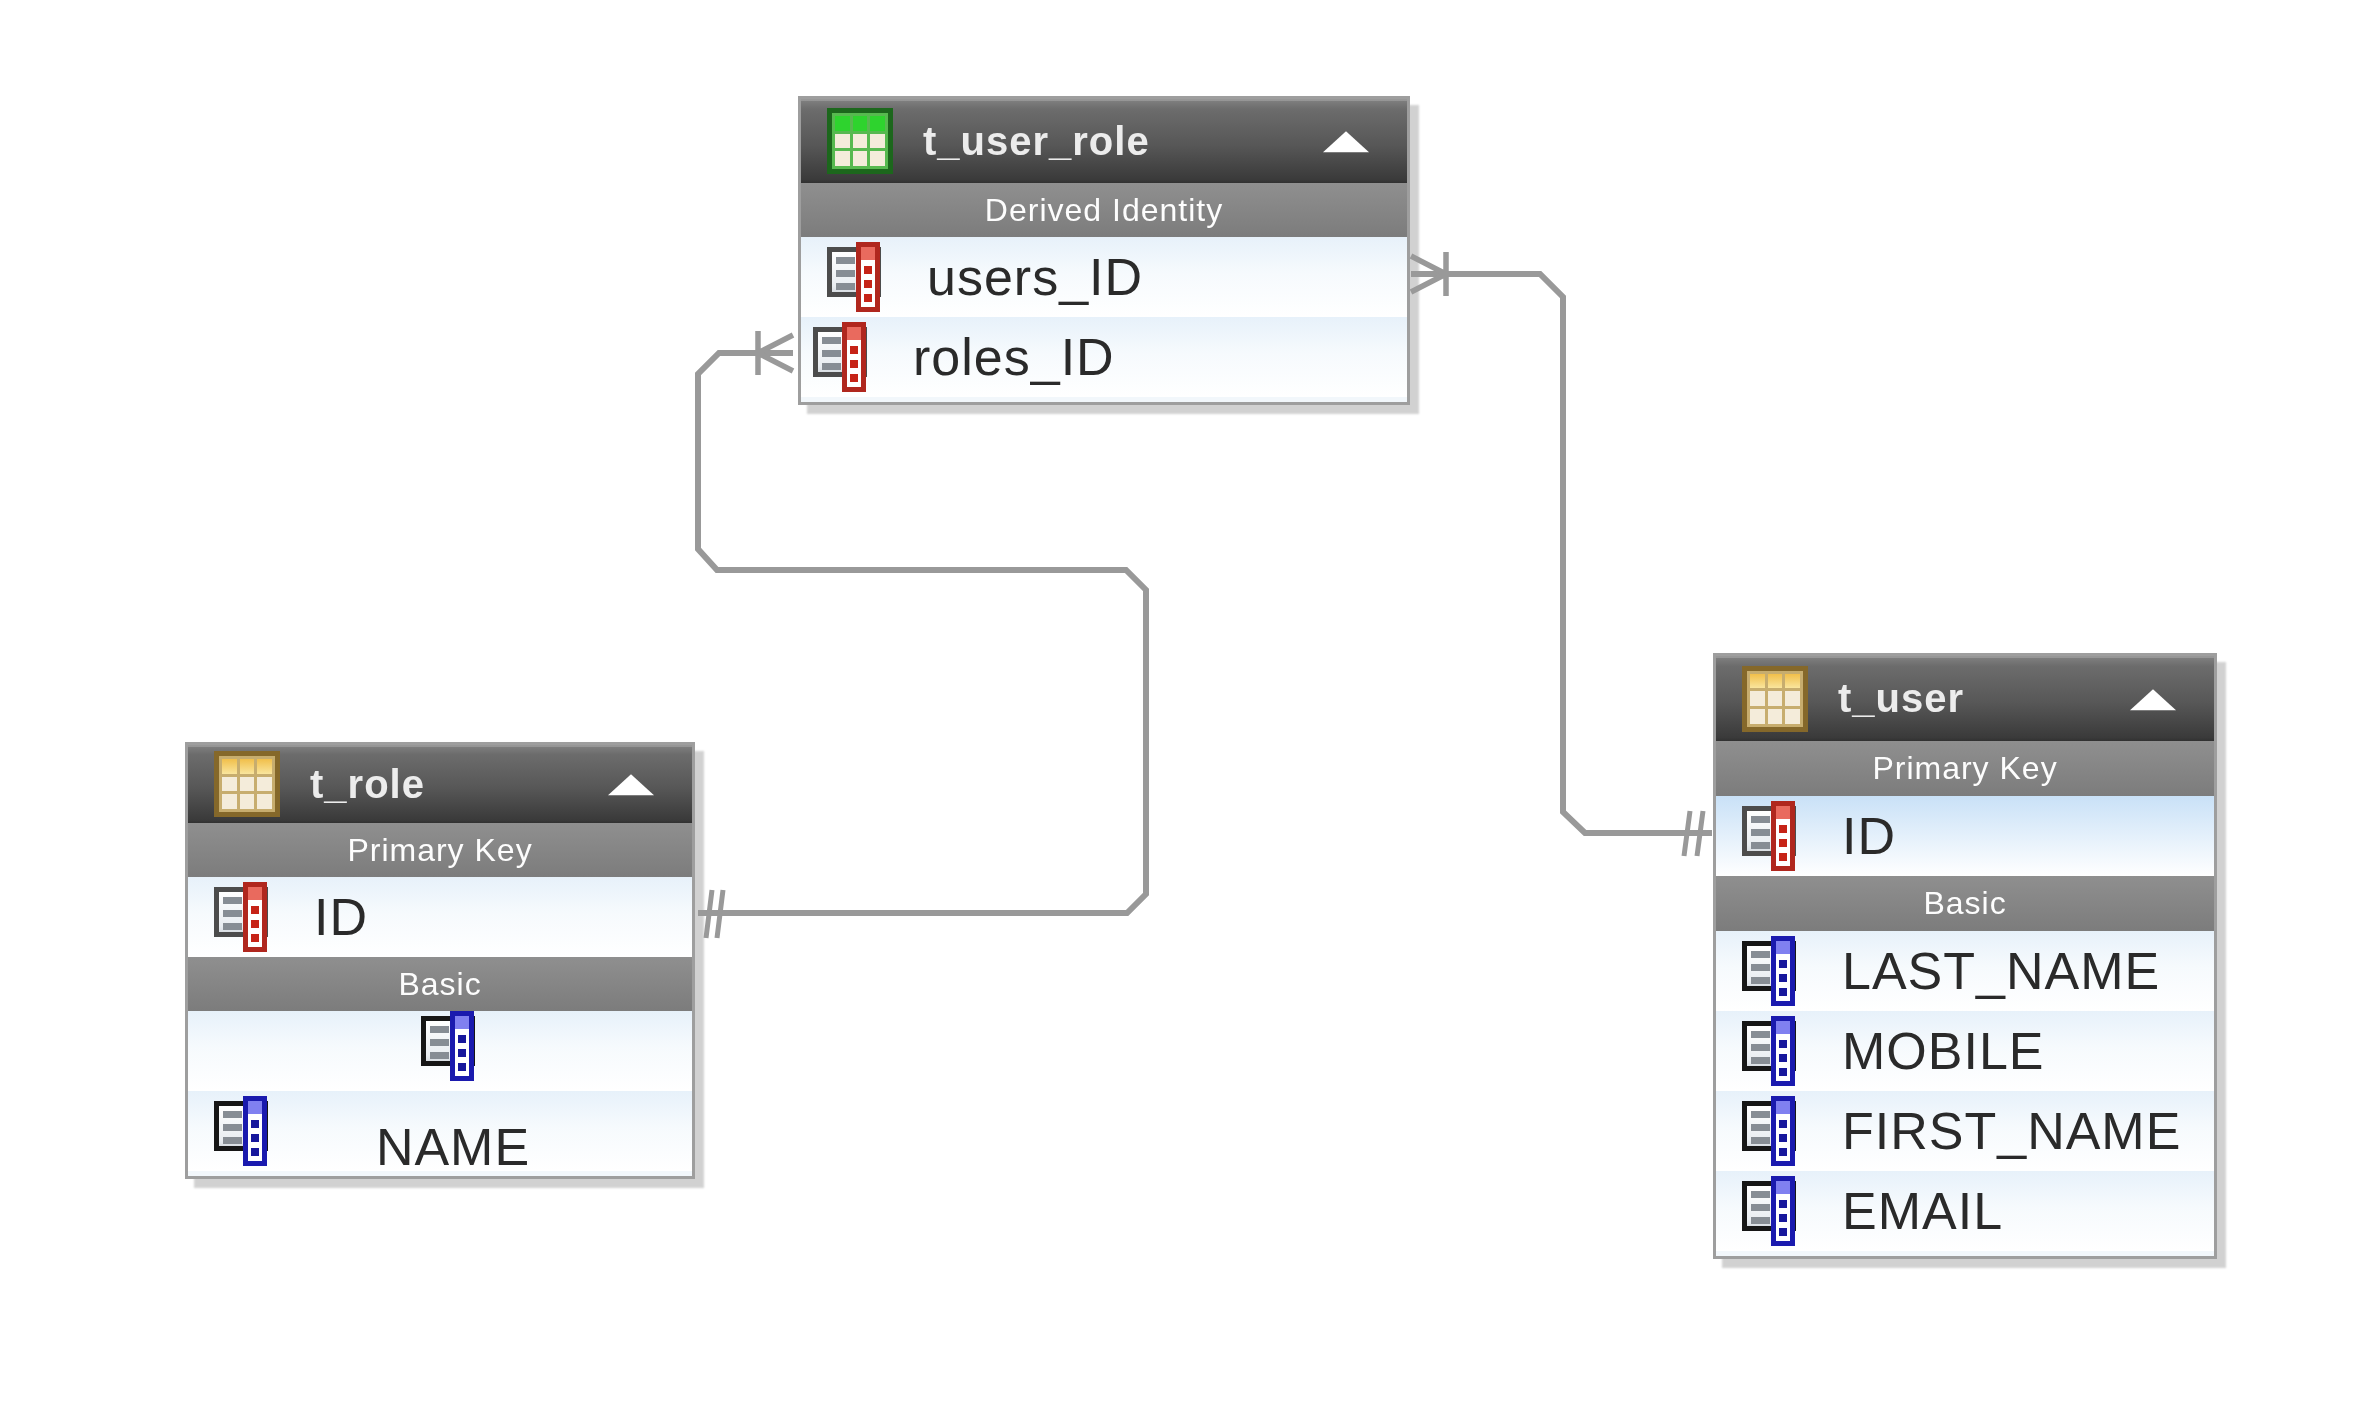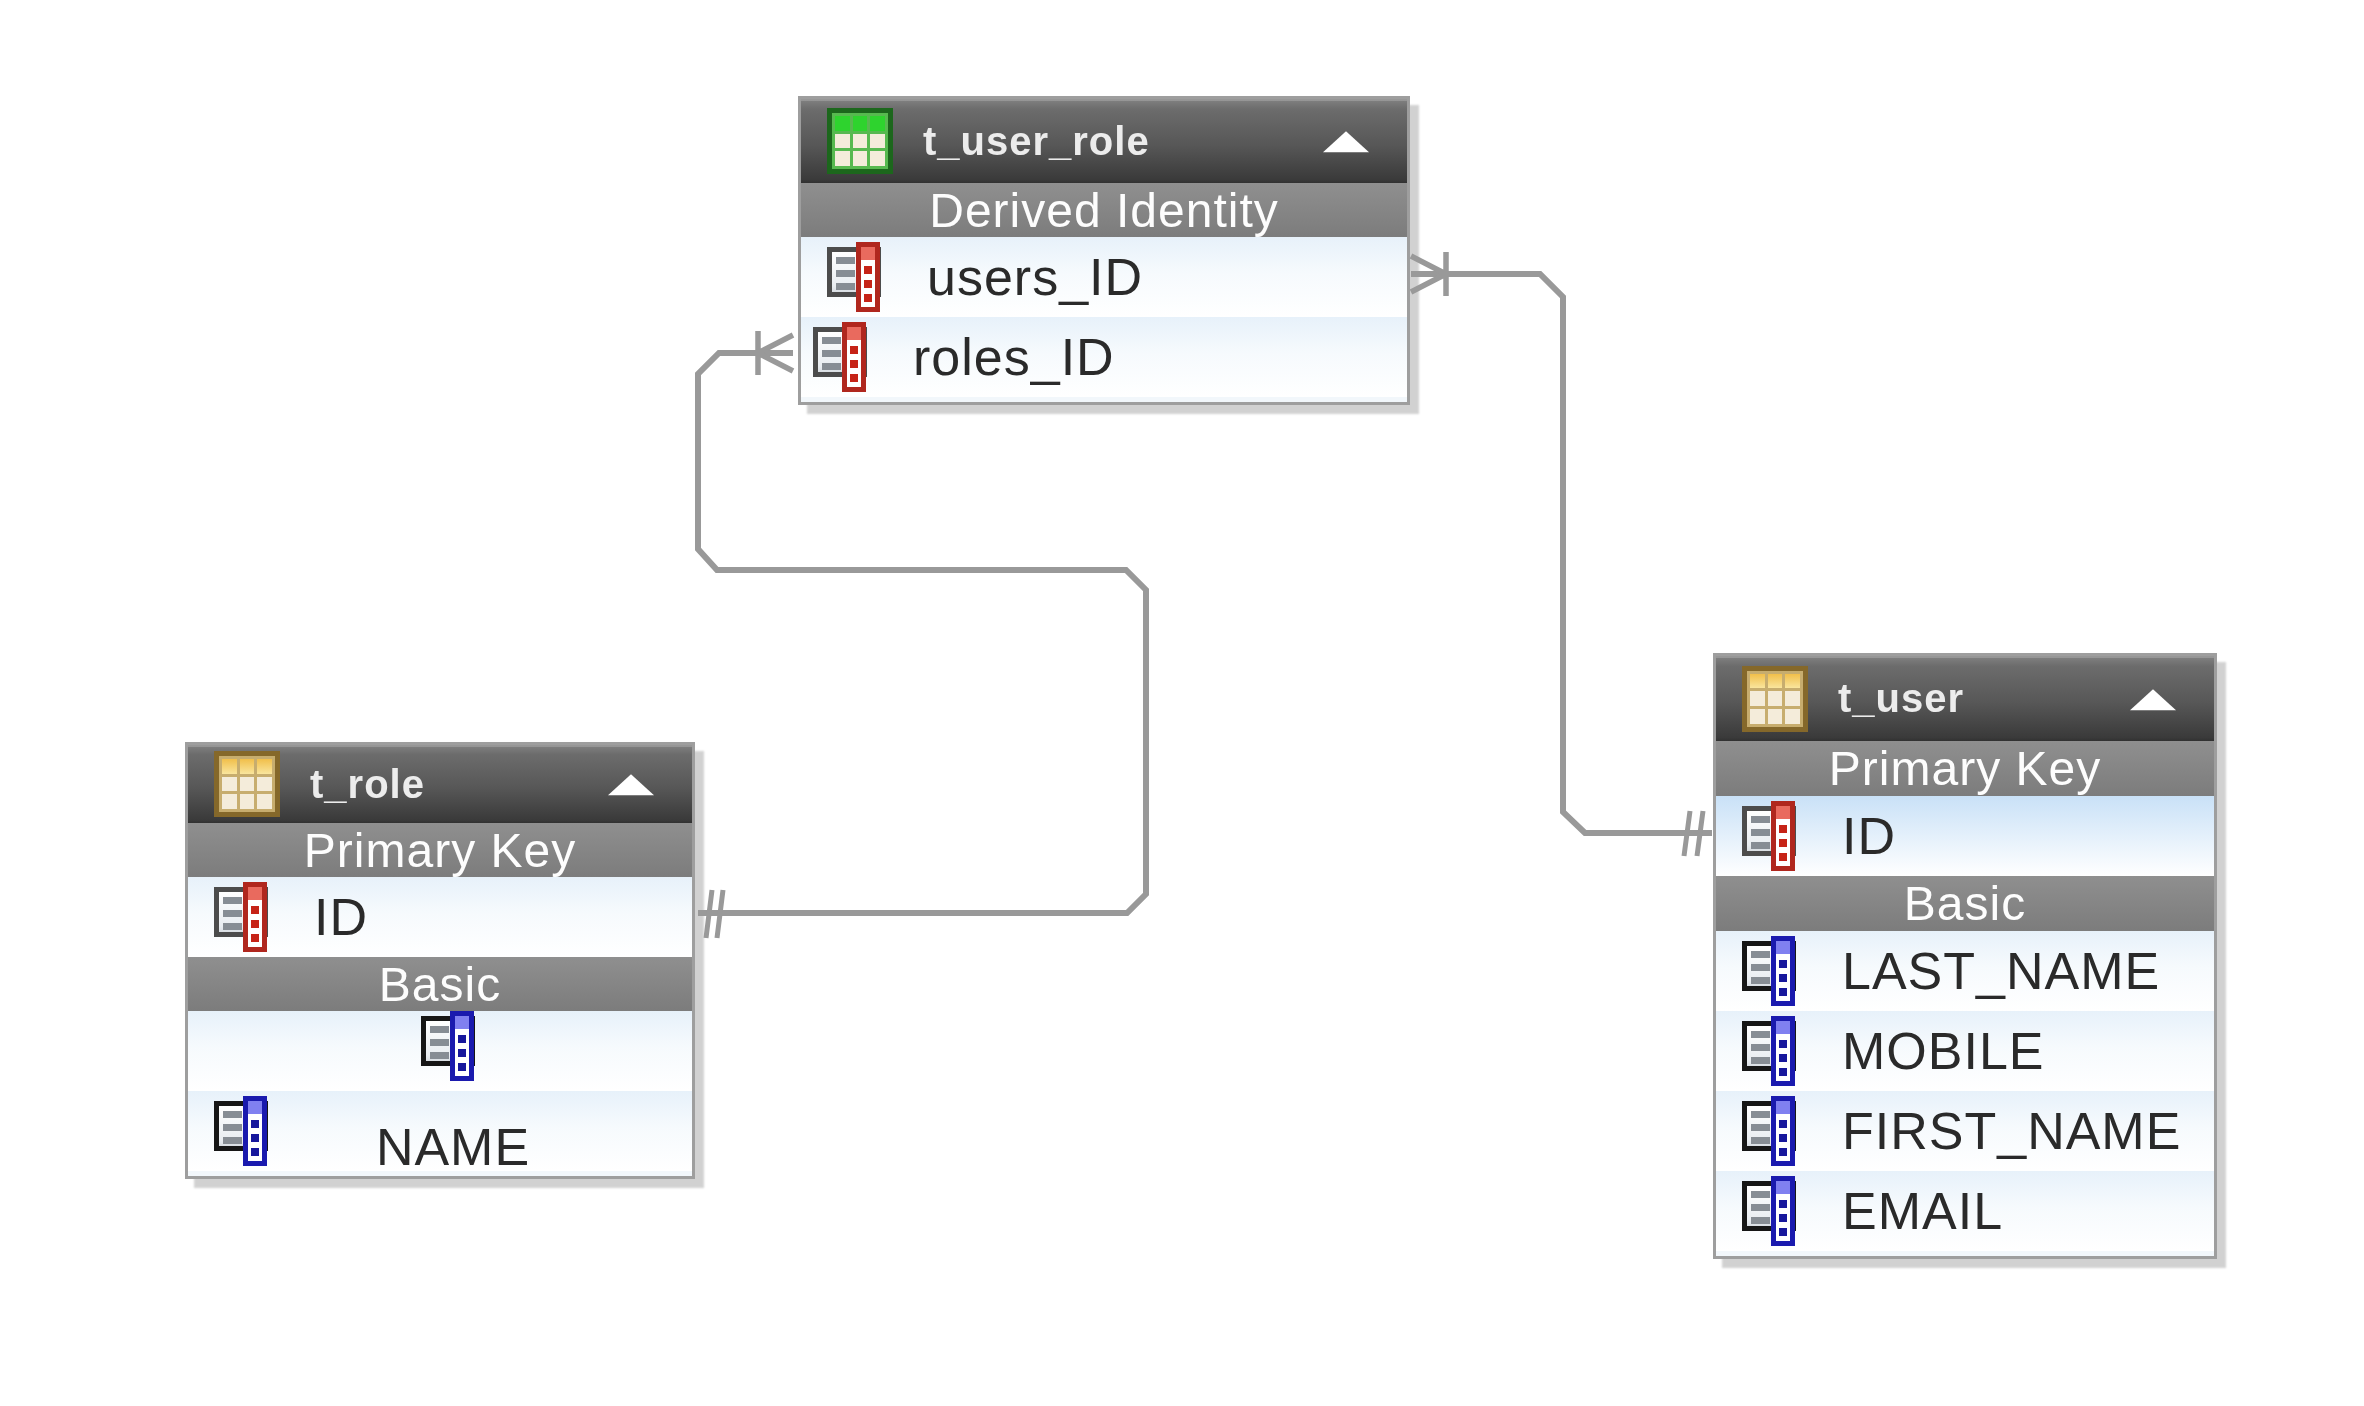--- a/index.html
+++ b/index.html
@@ -39,21 +39,21 @@
   .tbl-icon.green  { border:5px solid #1c671c; background:#57b94f; }
   .tbl-icon.yellow { border:5px solid #85682a; background:#c7ad6e; }
   .tbl-icon .cell { background:#f4ecda; }
   .tbl-icon.green .cell.hd  { background:#2ed32e; }
   .tbl-icon.yellow .cell.hd { background:linear-gradient(180deg,#f1bf4a,#f9e59d); }
   
   .section-bar {
     display:flex; align-items:center; justify-content:center;
     background:linear-gradient(180deg,#8f8f8f,#7c7c7c);
   }
-  .section-label { color:#fdfdfd; font-size:48px; letter-spacing:1px; }
+  .section-label { color:#fdfdfd; font-size:32px; letter-spacing:1px; }
   
   .row {
     display:flex; align-items:center; gap:36px; padding-left:26px;
     background:linear-gradient(180deg,#e7f1fa 0%,#f6fafd 45%,#ffffff 100%);
   }
   .row.hl { background:linear-gradient(180deg,#c9e1f7 0%,#e4f0fb 50%,#ffffff 100%); }
   .col-label { color:#2a2a2a; font-size:52px; letter-spacing:1px; white-space:nowrap; }
   
   .col-icon { position:relative; width:64px; height:70px; flex:none; }
   .ci-frame {

